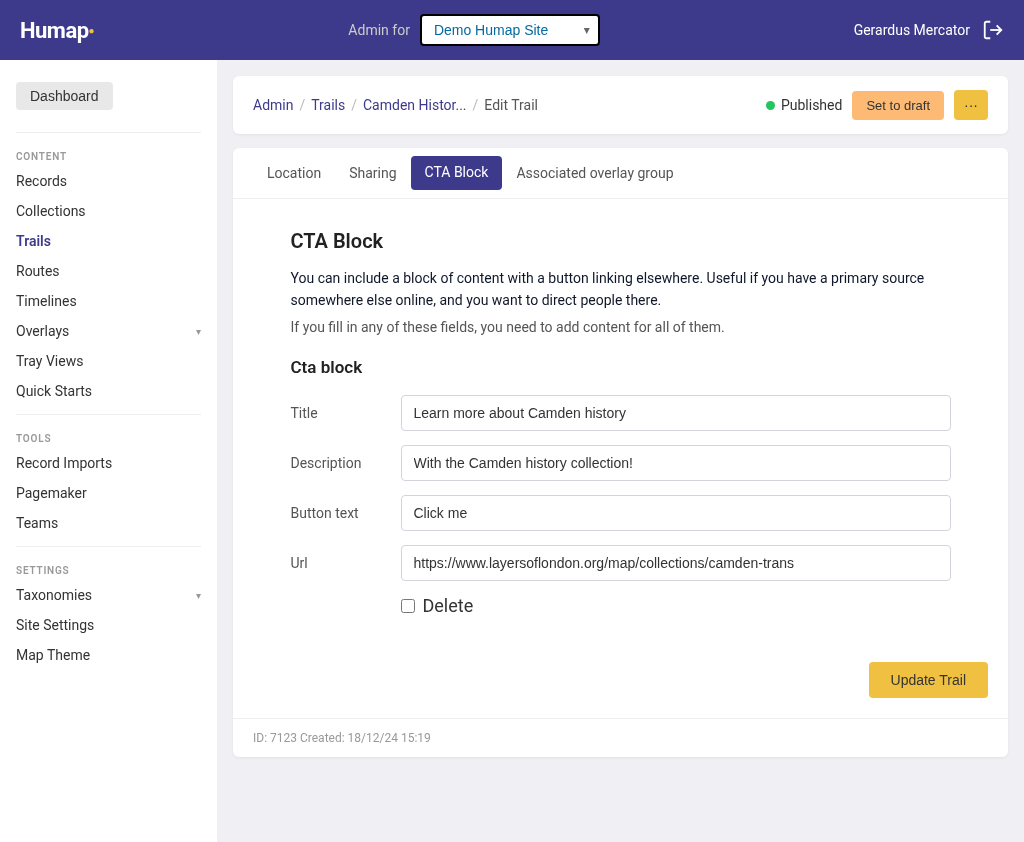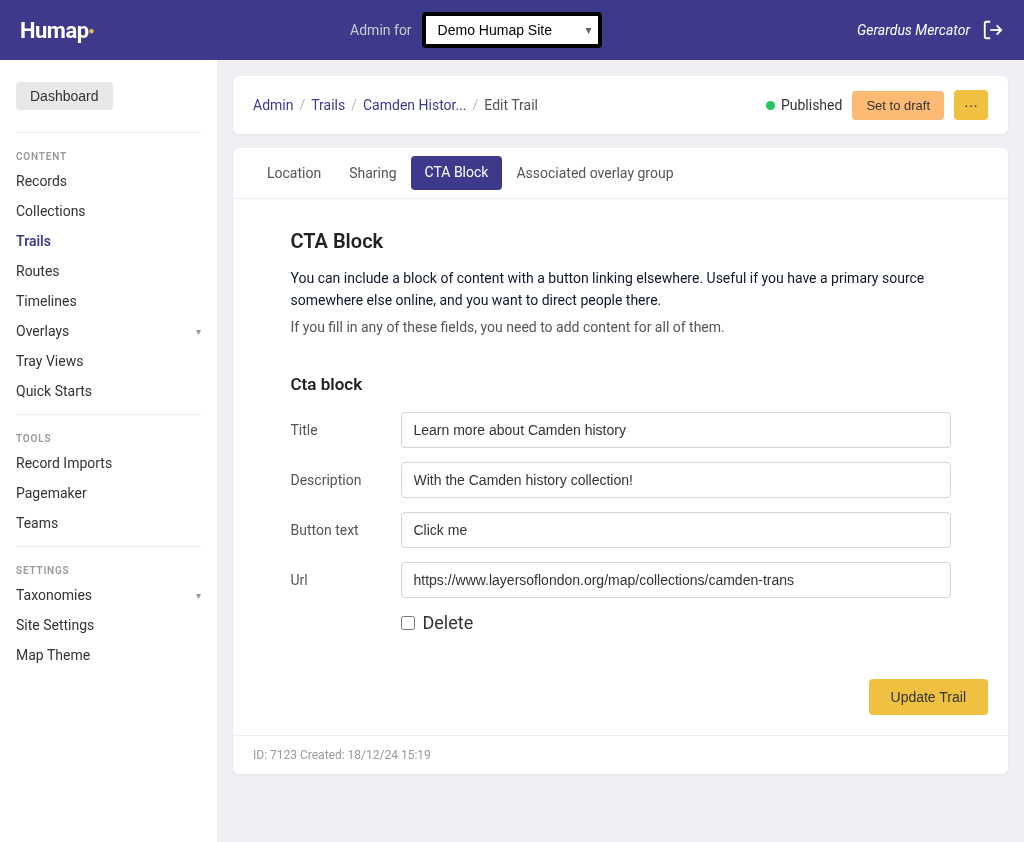--- a/index.html
+++ b/index.html
@@ -33,25 +33,25 @@
       display: flex;
       align-items: center;
       gap: 10px;
     }
     .admin-for-label {
       color: #ccc;
       font-size: 14px;
     }
     .site-select {
       background: white;
-      border: 4px solid #000000;
+      border: 2px solid #000000;
       border-radius: 4px;
       padding: 6px 16px 6px 12px;
       font-size: 14px;
-      color: #000000;
+      color: #0369a1;
       appearance: none;
       cursor: pointer;
       min-width: 180px;
     }
     .site-select-wrapper {
       position: relative;
     }
     .site-select-wrapper::after {
       content: '▾';
       position: absolute;
@@ -59,21 +59,20 @@
       top: 50%;
       transform: translateY(-50%);
       color: #666;
       pointer-events: none;
       font-size: 12px;
     }
     .header-right {
       display: flex;
       align-items: center;
       gap: 12px;
-      font-style: italic;
     }
     .user-name {
       color: white;
       font-size: 14px;
     }
     .logout-btn {
       background: transparent;
       border: none;
       color: white;
       cursor: pointer;
@@ -260,21 +259,21 @@
     .form-description {
       font-size: 14px;
       color: #0f172a;
       line-height: 1.6;
       margin-bottom: 4px;
     }
     .form-note {
       font-size: 14px;
       color: #555;
       line-height: 1.6;
-      margin-bottom: 36px;
+      margin-bottom: 19px;
     }
     .section-title {
       font-size: 17px;
       font-weight: 600;
       color: #222;
       margin-bottom: 18px;
     }
     .form-row {
       display: flex;
       align-items: center;

